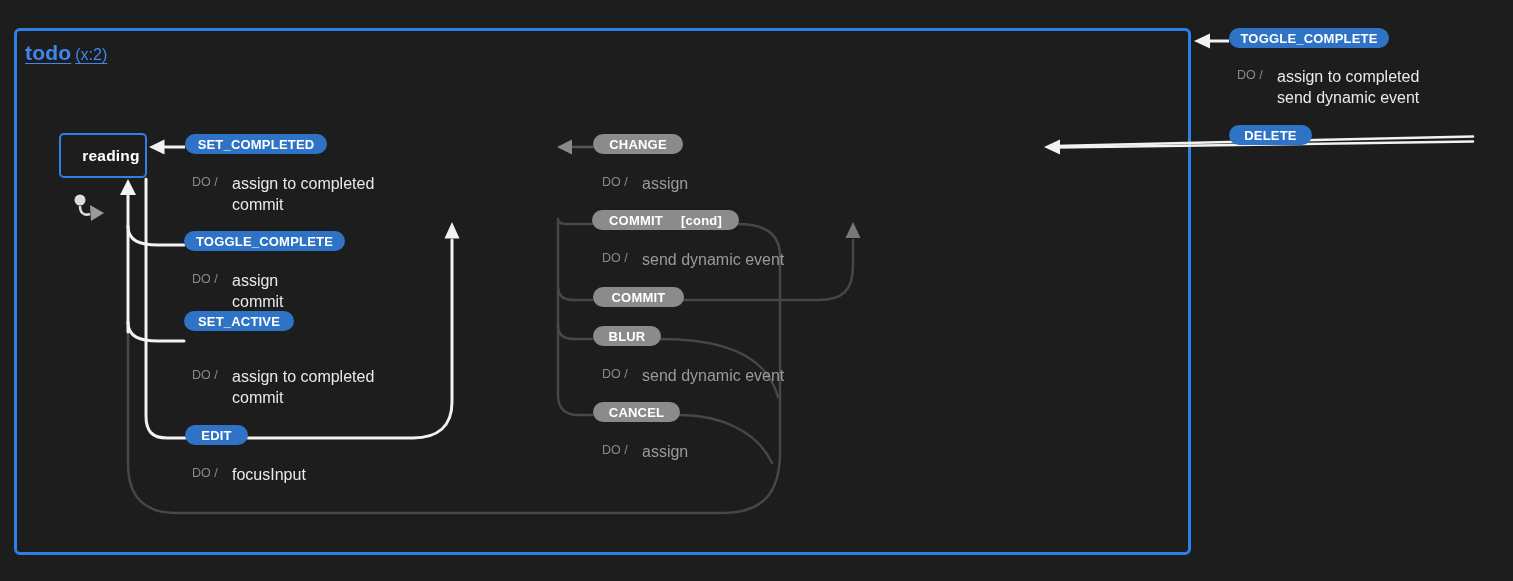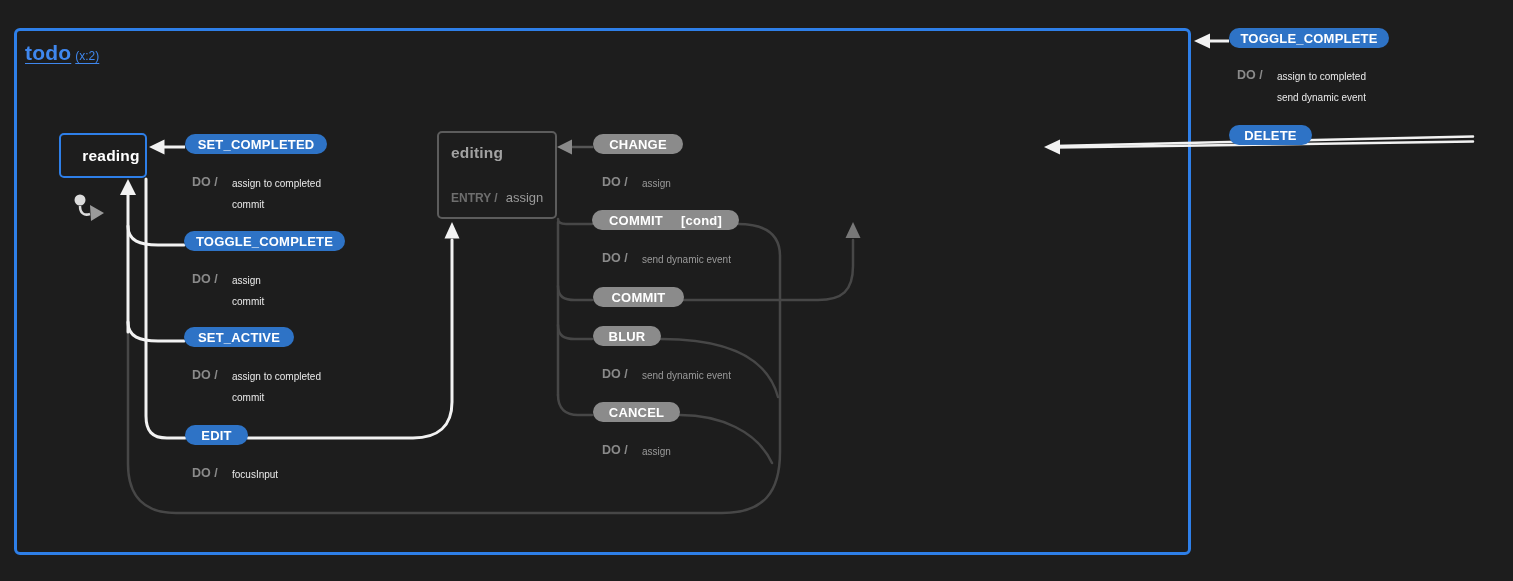--- a/index.html
+++ b/index.html
@@ -22,21 +22,21 @@
 
   .machine{
     position:absolute;left:14px;top:28px;width:1177px;height:527px;
     border:3px solid var(--machine-border);border-radius:6px;background:transparent;z-index:1;
   }
   .machine-title{
     position:absolute;left:25px;top:41px;z-index:4;cursor:pointer;
     color:var(--title-blue);text-decoration:underline;text-underline-offset:3px;white-space:nowrap;
   }
   .machine-title .t{font-size:21px;font-weight:bold;letter-spacing:.2px;}
-  .machine-title .x{font-size:12px;font-weight:normal;margin-left:4px;}
+  .machine-title .x{font-size:16px;font-weight:normal;margin-left:4px;}
 
   svg.wires{position:absolute;left:0;top:0;z-index:2;pointer-events:none;}
 
   .state{
     position:absolute;border:2px solid var(--state-border-inactive);border-radius:5px;
     background:var(--background);z-index:3;
   }
   .state .state-title{font-weight:bold;font-size:15.5px;color:#a2a2a2;padding:11px 12px 0 12px;letter-spacing:.2px;}
   .state.active{border-color:var(--machine-border);}
   .state.active .state-title{color:#ffffff;}
@@ -49,22 +49,22 @@
   .pill{
     position:absolute;height:20px;border-radius:13.5px;z-index:3;cursor:pointer;
     display:flex;align-items:center;justify-content:center;
     color:#fff;font-weight:bold;font-size:13px;letter-spacing:.2px;white-space:nowrap;
   }
   .pill.blue{background:var(--event-active);}
   .pill.gray{background:var(--event-inactive);}
   .pill.cond{justify-content:space-between;padding:0 17px;}
 
   .actions{position:absolute;display:flex;z-index:3;white-space:nowrap;}
-  .actions .do{font-weight:bold;font-size:12.5px;color:var(--do-label);width:33px;flex:none;margin-right:7px;padding-top:2px;}
-  .actions .lines > div{font-size:10px;line-height:21px;color:#e9e9e9;}
+  .actions .do{font-weight:normal;font-size:12.5px;color:var(--do-label);width:33px;flex:none;margin-right:7px;padding-top:2px;}
+  .actions .lines > div{font-size:16px;line-height:21px;color:#e9e9e9;}
   .actions.dim .lines > div{color:var(--dim-text);}
 </style>
 </head>
 <body>
 
 <div class="stage">
 
   <div class="machine"></div>
 
   <svg class="wires" width="1513" height="581" viewBox="0 0 1513 581">
@@ -133,26 +133,20 @@
   </svg>
 
   <div class="machine-title">
     <span class="t">todo</span><span class="x">(x:2)</span>
   </div>
 
   <div class="state active compact" style="left:59px;top:133px;width:88px;height:45px;">
     <div class="state-title">reading</div>
   </div>
 
-  <div class="state" style="left:437px;top:131px;width:120px;height:88px;">
-    <div class="state-title">editing</div>
-    <div class="entry">
-      <span class="entry-label">ENTRY /</span><span class="entry-action">assign</span>
-    </div>
-  </div>
 
 
   <div class="pill blue" style="left:185px;top:134px;width:142px;">
     <span>SET_COMPLETED</span>
   </div>
   <div class="actions" style="left:192px;top:173px;">
     <span class="do">DO /</span>
     <div class="lines">
       <div>assign to completed</div>
       <div>commit</div>
@@ -163,21 +157,21 @@
     <span>TOGGLE_COMPLETE</span>
   </div>
   <div class="actions" style="left:192px;top:270px;">
     <span class="do">DO /</span>
     <div class="lines">
       <div>assign</div>
       <div>commit</div>
     </div>
   </div>
 
-  <div class="pill blue" style="left:184px;top:327px;width:110px;">
+  <div class="pill blue" style="left:184px;top:311px;width:110px;">
     <span>SET_ACTIVE</span>
   </div>
   <div class="actions" style="left:192px;top:366px;">
     <span class="do">DO /</span>
     <div class="lines">
       <div>assign to completed</div>
       <div>commit</div>
     </div>
   </div>
 

